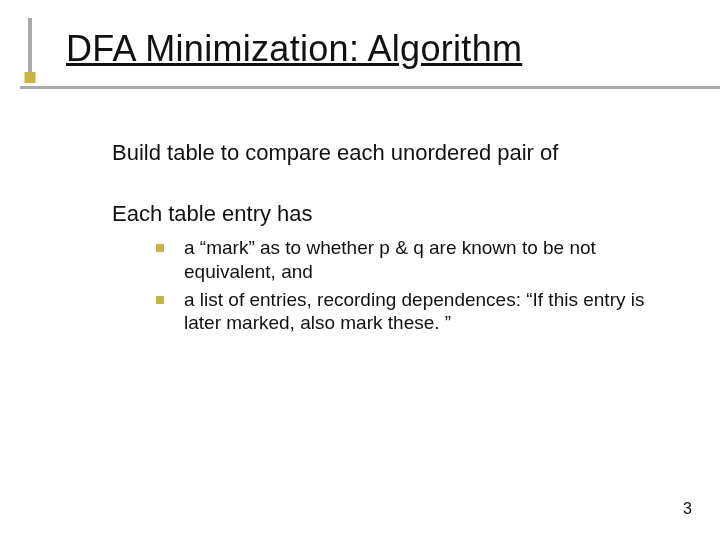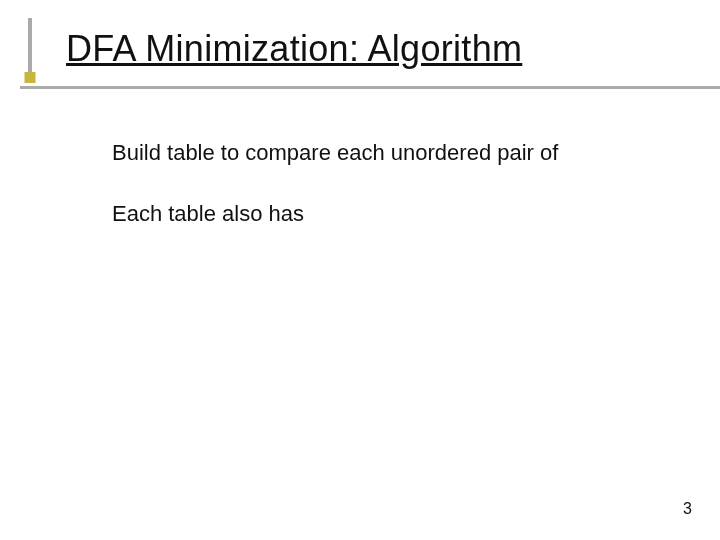--- a/index.html
+++ b/index.html
@@ -125,20 +125,30 @@
     <div class="title-text">DFA Minimization: Algorithm</div>
   </div>
   <div class="title-underline"></div>
 
   <div class="body">
 
     <div class="para">
       <div>Build table to compare each unordered pair of</div>
     </div>
 
-    <div class="para" style="margin-bottom:6px;">Each table also has</div>
+    <div class="para" style="margin-bottom:6px;">Each table entry has</div>
 
+    <div class="sublist">
+      <div class="sub-item">
+        <div class="sub-bullet"></div>
+        <div class="sub-text">a “mark” as to whether p &amp; q are known to be not equivalent, and</div>
+      </div>
+      <div class="sub-item">
+        <div class="sub-bullet"></div>
+        <div class="sub-text">a list of entries, recording dependences:  “If this entry is later marked, also mark these. ”</div>
+      </div>
+    </div>
 
   </div>
 
   <div class="page-num">3</div>
 
 </div>
 
 </body></html>

